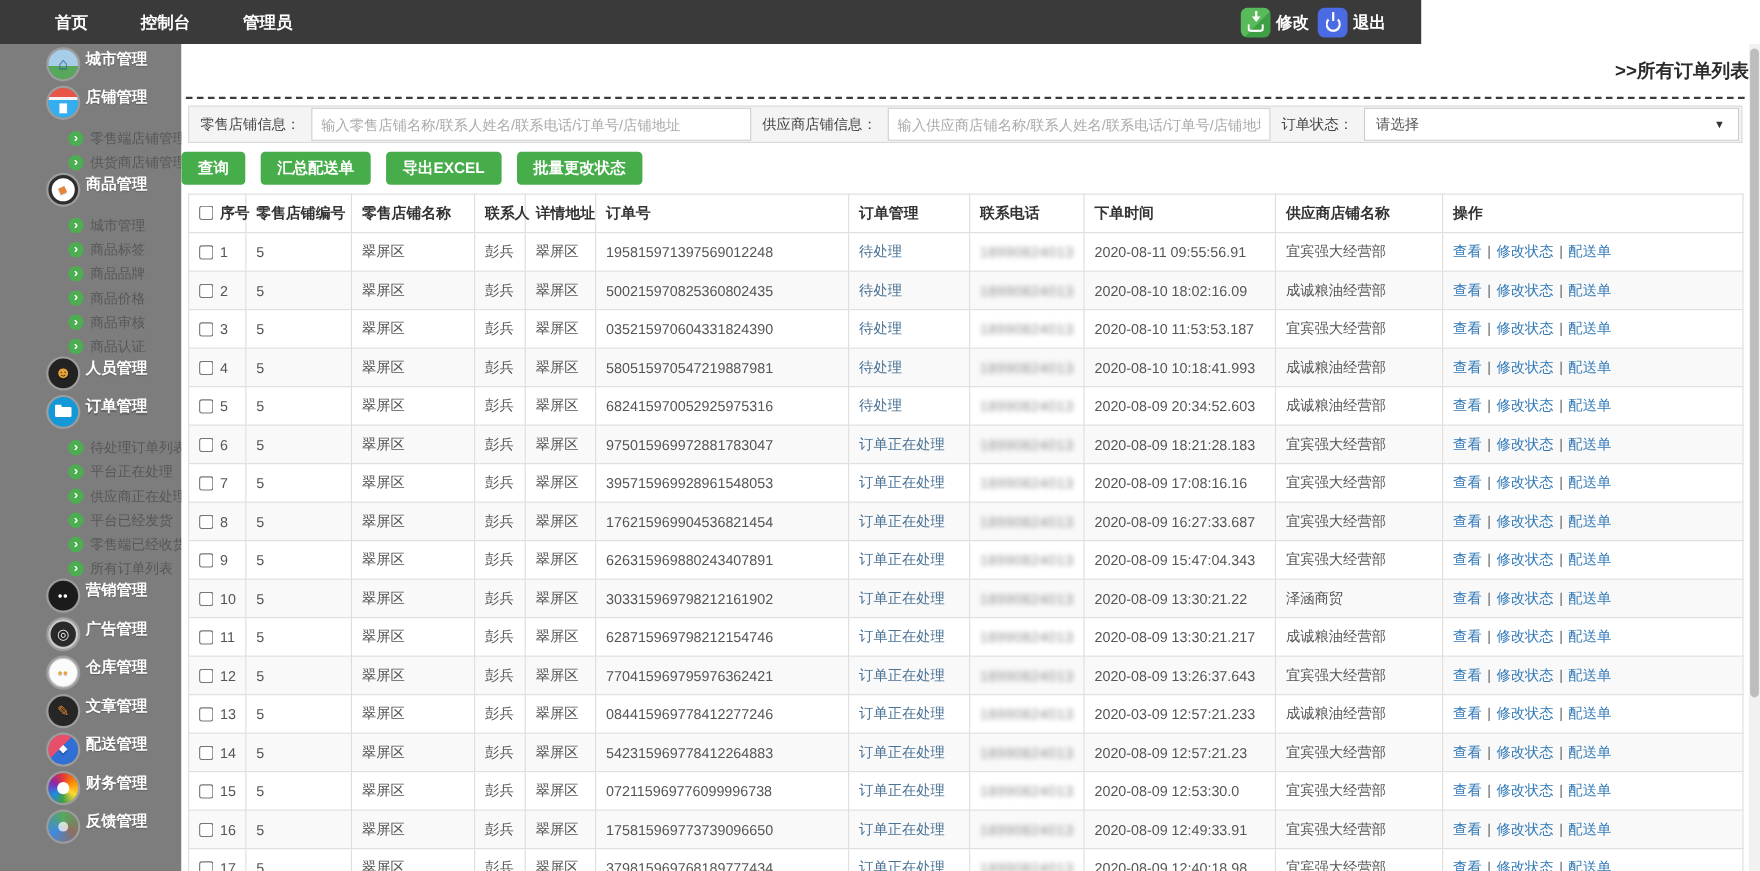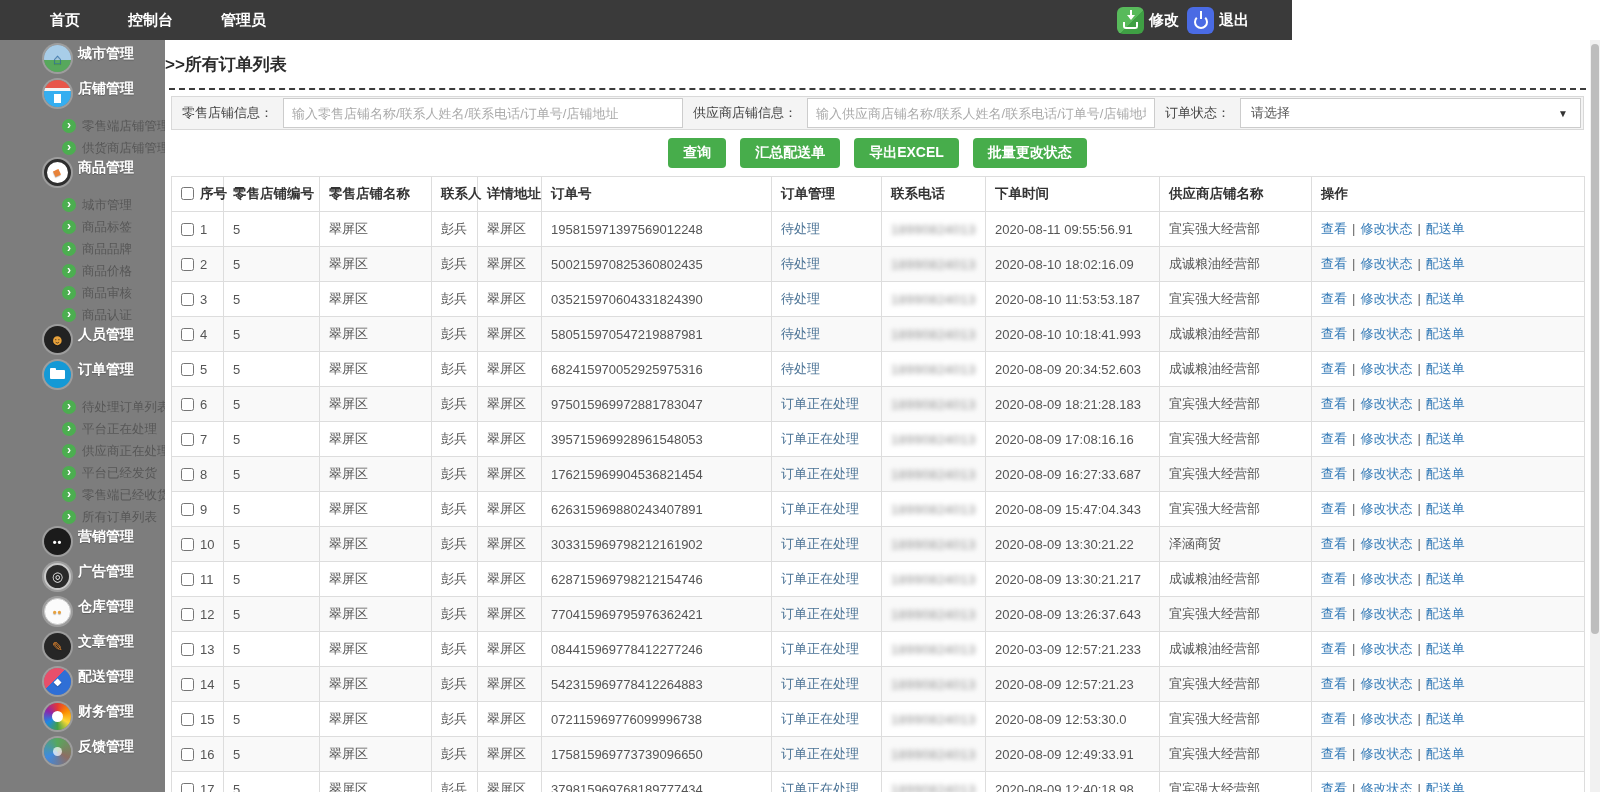--- a/index.html
+++ b/index.html
@@ -4,21 +4,21 @@
 <style>
   * { margin:0; padding:0; box-sizing:border-box; }
   html,body { width:1600px; height:792px; overflow:hidden; background:#fff;
     font-family:"Liberation Sans","DejaVu Sans",sans-serif; }
 
   
   .navbar { position:absolute; left:0; top:0; width:1292px; height:40px; background:#3a3a3a;
     display:flex; align-items:center; z-index:10; }
   .nav-item { color:#fff; font-size:15px; font-weight:bold; padding:0 24px; cursor:pointer; }
   .nav-item:first-child { padding-left:50px; }
-  .nav-right { margin-left:auto; display:flex; align-items:center; gap:8px; padding-right:43px; }
+  .nav-right { margin-left:auto; display:flex; align-items:center; gap:8px; padding-right:32px; }
   .nav-action { display:flex; align-items:center; gap:5px; color:#fff; font-size:15px; font-weight:bold; cursor:pointer; }
   .act-ic { width:27px; height:27px; border-radius:6px; position:relative; display:inline-block; }
   .act-green { background:linear-gradient(135deg,#58ba5b 55%,#3f9f44 55%); }
   .dl-arrow { position:absolute; left:6px; bottom:5px; width:15px; height:7px;
     border:2px solid #fff; border-top:none; border-radius:0 0 3px 3px; }
   .dl-arrow::before { content:""; position:absolute; left:4.5px; top:-12px; width:2px; height:6px; background:#fff; }
   .dl-arrow::after { content:""; position:absolute; left:1.5px; top:-7px; width:0; height:0;
     border-left:4px solid transparent; border-right:4px solid transparent; border-top:5px solid #fff; }
   .act-blue { background:#4a6be4; }
   .power { position:absolute; left:6.5px; top:8px; width:14px; height:14px;
@@ -63,36 +63,36 @@
   .ic-delivery::before { content:"◆"; color:#fff; font-size:10px; }
   .ic-finance { background:conic-gradient(#e53935,#fb8c00,#fdd835,#43a047,#1e88e5,#8e24aa,#e53935); }
   .ic-finance::before { content:""; width:11px; height:11px; background:#fff; border-radius:50%; }
   .ic-audit { background:#2fa45c; }
   .ic-audit::before { content:"✔"; color:#fff; font-size:13px; }
   .ic-feedback { background:conic-gradient(#57a85c,#8d6e63,#3f8ae0,#57a85c); }
   .ic-feedback::before { content:""; width:9px; height:9px; background:rgba(255,255,255,.7); border-radius:50%; }
 
   
   .main { position:absolute; left:165px; top:40px; width:1425px; height:752px; background:#fff; }
-  .page-title { text-align:left; font-size:17px; font-weight:bold; color:#2b2b2b; padding:13px 0 12px; }
+  .page-title { text-align:right; font-size:17px; font-weight:bold; color:#2b2b2b; padding:13px 0 12px; }
   .dashes { margin:0 4px; border-bottom:2px dashed #3c3c3c; height:0; }
 
   .filter-bar { margin:6px 6px 0; height:34px; background:#f4f4f4; border:1px solid #d9d9d9;
     display:flex; align-items:center; }
   .f-label { font-size:13px; color:#444; padding:0 10px; white-space:nowrap; }
   .f-input { height:30px; border:1px solid #ccc; background:#fff; font-size:13px; color:#333;
     padding:0 8px; outline:none; font-family:inherit; }
   .f-input::placeholder { color:#aaa; }
   .inp-retail { width:400px; }
   .inp-supplier { width:348px; }
   .f-select { flex:1; height:30px; margin-right:2px; border:1px solid #ccc; background:#fff;
     font-size:13px; color:#555; display:flex; align-items:center; padding:0 10px; position:relative; cursor:pointer; }
   .f-select .caret { position:absolute; right:12px; top:9px; font-size:10px; color:#333; }
 
-  .btn-bar { display:flex; justify-content:center; gap:14px; margin:8px 0 8px; }
+  .btn-bar { display:flex; justify-content:flex-start; gap:14px; margin:8px 0 8px; }
   .gbtn { background:#47ad4b; color:#fff; border:none; border-radius:4px; font-size:14px;
     font-weight:bold; padding:6px 15px; cursor:pointer; font-family:inherit; }
 
   table.orders { margin:0 6px; width:1413px; border-collapse:collapse; table-layout:fixed; }
   .orders th { border:1px solid #ddd; background:#fff; font-size:13.5px; color:#333; text-align:left;
     padding:8px 9px; font-weight:bold; white-space:nowrap; }
   .orders td { border:1px solid #ddd; font-size:13px; color:#555; padding:8px 9px;
     white-space:nowrap; overflow:hidden; }
   .orders tr:nth-child(even) td { background:#f9f9f9; }
   .orders input[type=checkbox] { width:13px; height:13px; vertical-align:-2px; margin-right:6px; }

